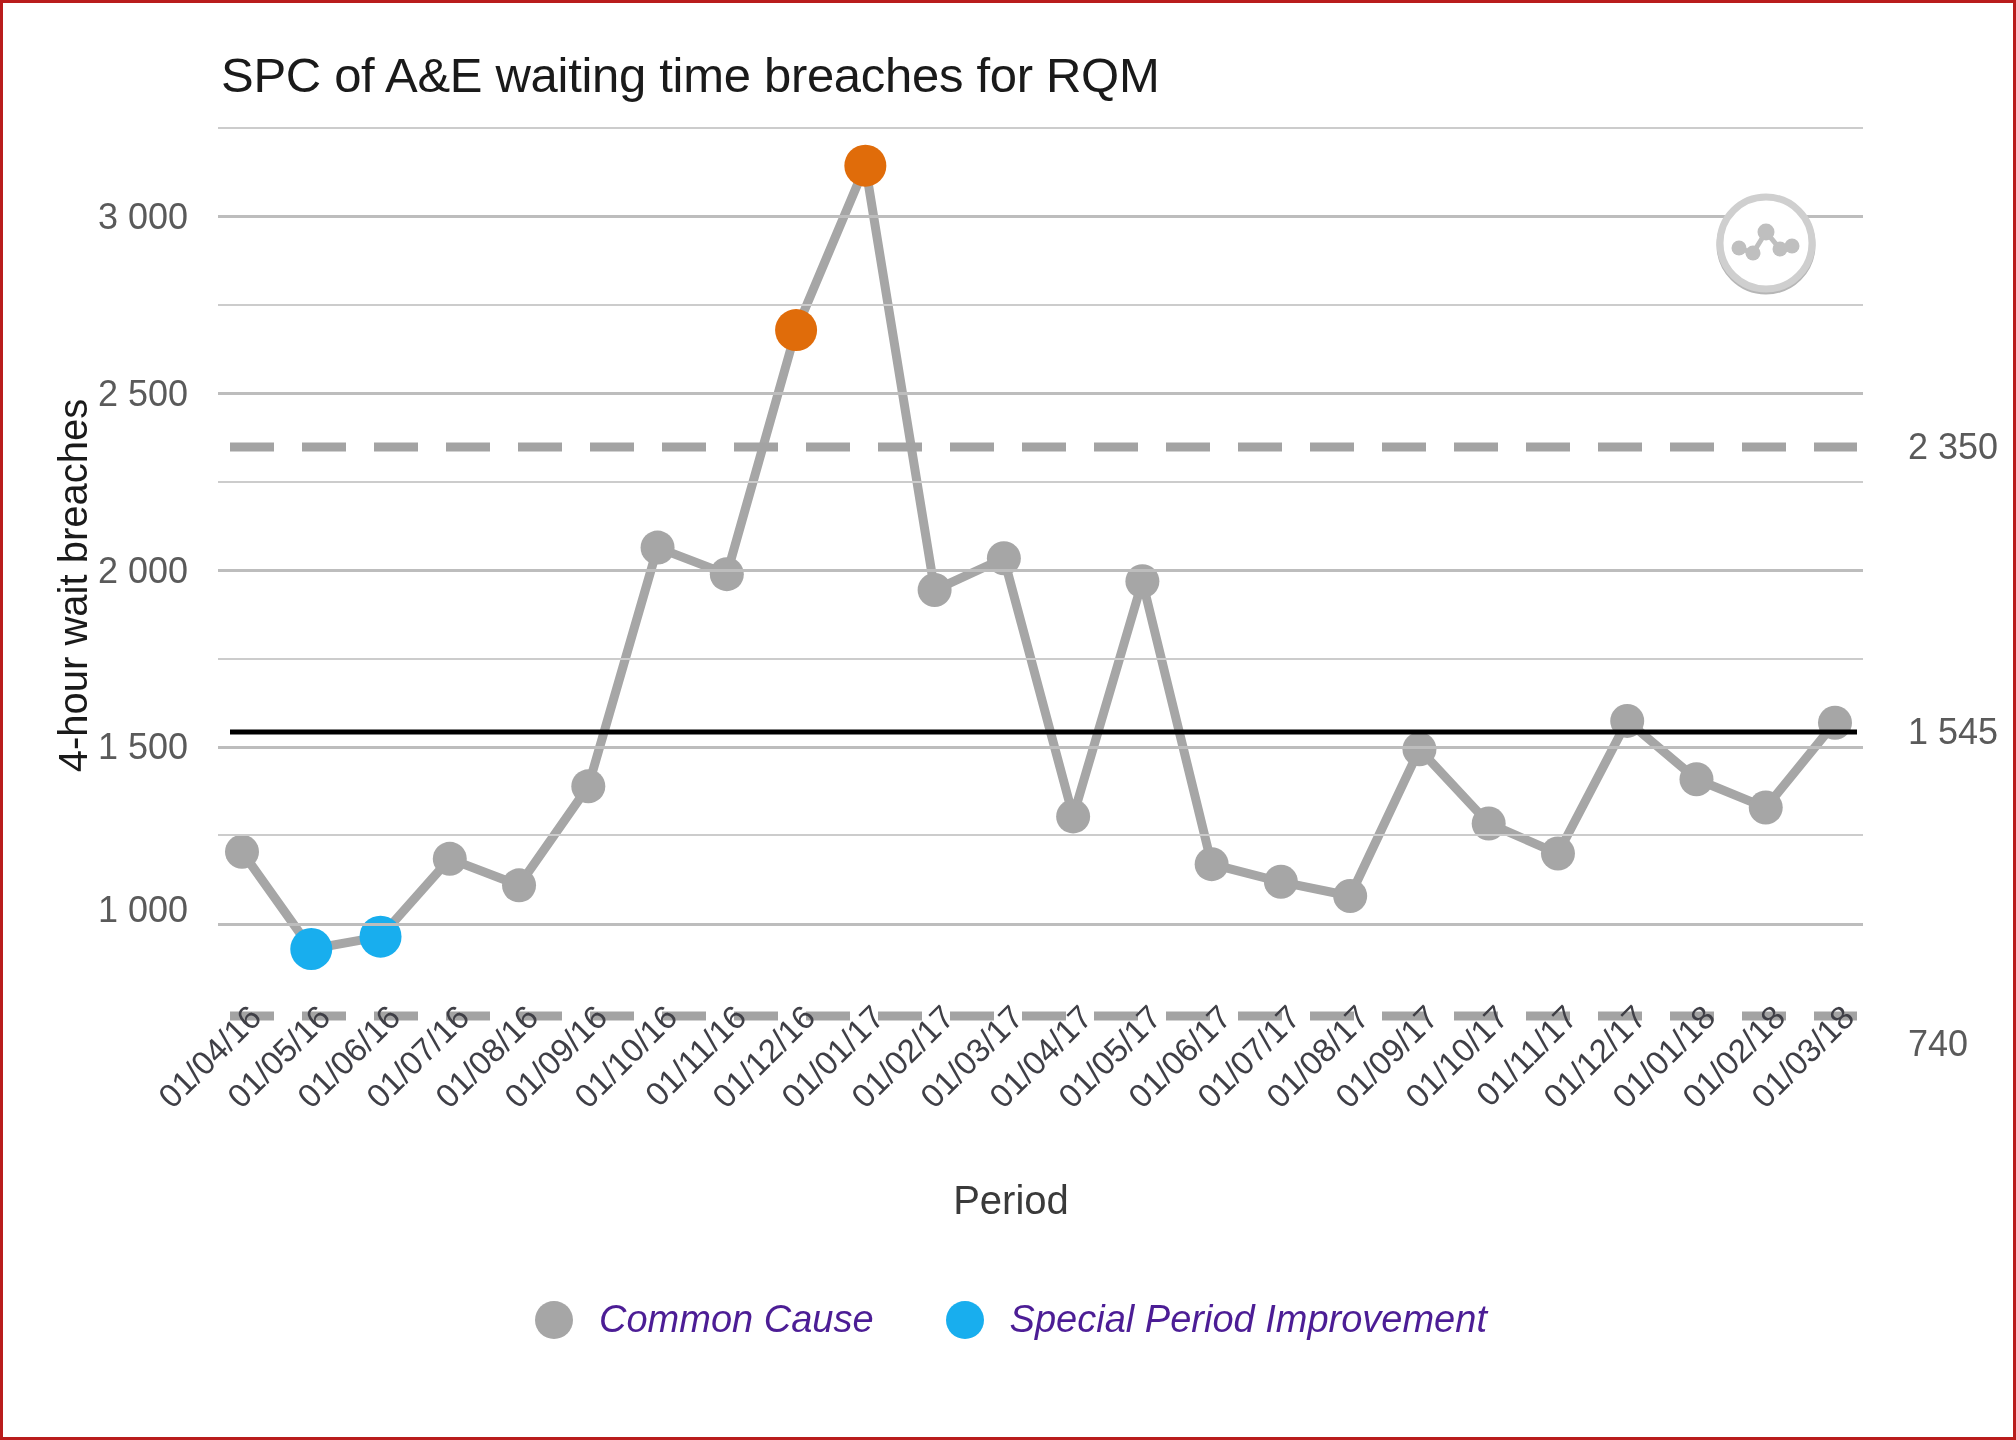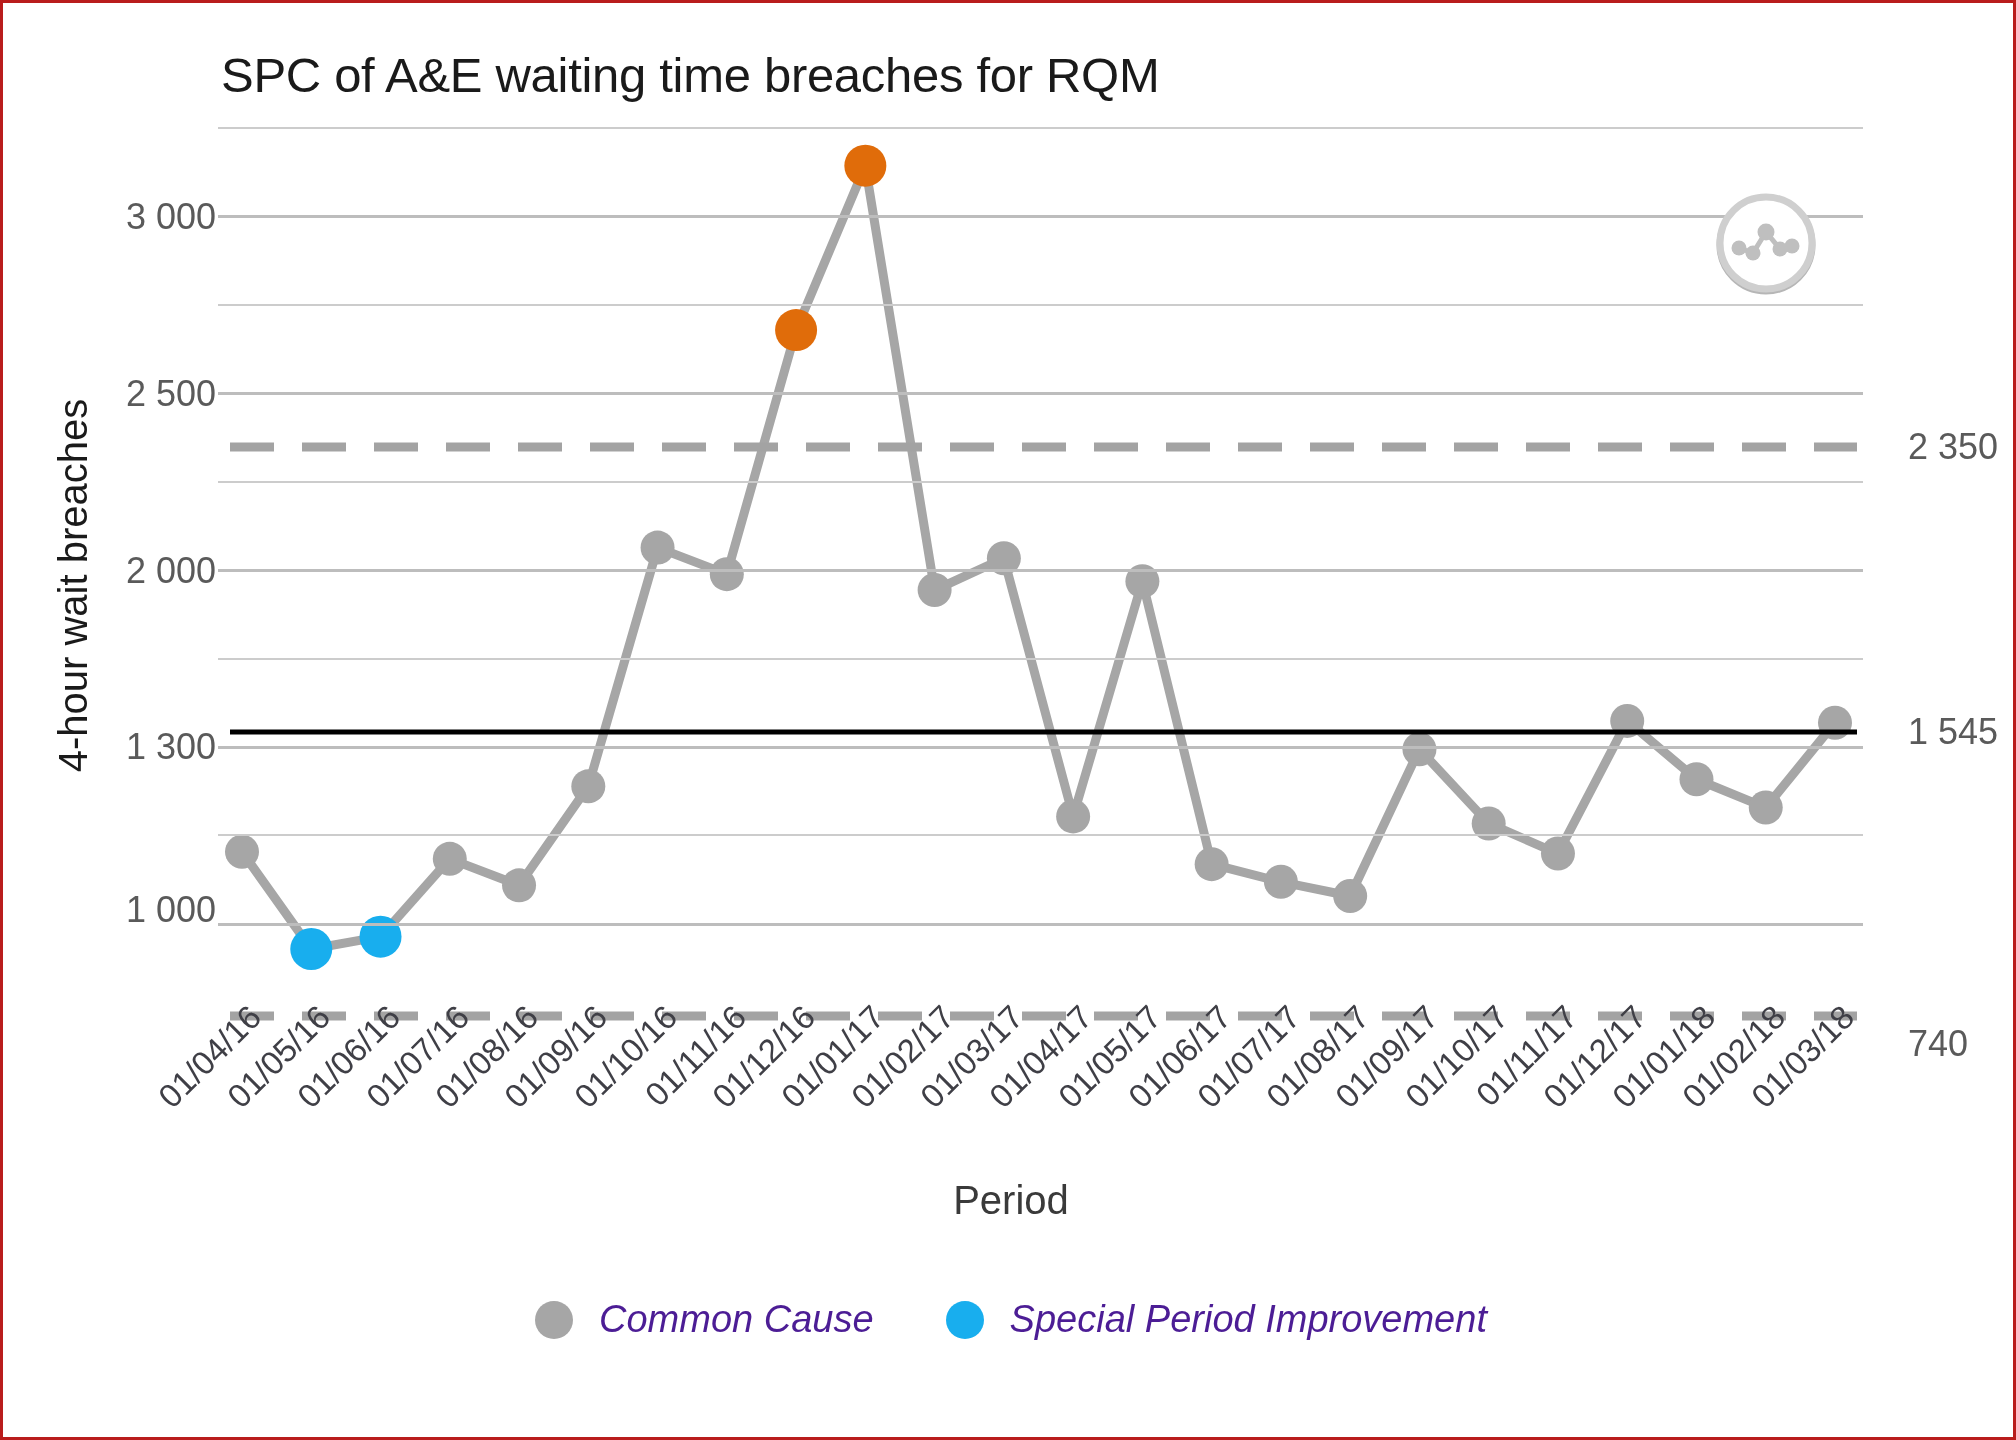--- a/index.html
+++ b/index.html
@@ -73,21 +73,20 @@
   }
   #y-labels .lab {
     position: absolute;
     left: -215px;
     width: 185px;
     text-align: right;
     font-size: 36px;
     color: #5a5a5a;
     transform: translateY(-50%);
     white-space: nowrap;
-    margin-left: 28px;
   }
   
   .limit-line {
     position: absolute;
     left: 12px;
     right: 6px;
     height: 9px;
     background: repeating-linear-gradient(to right,
        #a3a3a3 0px, #a3a3a3 44px, rgba(255,255,255,0) 44px, rgba(255,255,255,0) 72px);
     transform: translateY(-50%);
@@ -182,21 +181,21 @@
         <div class="gridline" style="top: 532.524px; height: 2px; background: rgb(204, 204, 204);"></div>
         <div class="gridline" style="top: 444.11px;"></div>
         <div class="gridline" style="top: 355.695px; height: 2px; background: rgb(204, 204, 204);"></div>
         <div class="gridline" style="top: 267.28px;"></div>
         <div class="gridline" style="top: 178.866px; height: 2px; background: rgb(204, 204, 204);"></div>
         <div class="gridline" style="top: 90.4512px;"></div>
         <div class="gridline" style="top: 2.03659px; height: 2px; background: rgb(204, 204, 204);"></div>
       </div>
     <div id="y-labels">
         <div class="lab" style="top: 785px;">1 000</div>
-        <div class="lab" style="top: 622.439px;">1 300</div>
+        <div class="lab" style="top: 622.439px;">1 500</div>
         <div class="lab" style="top: 445.61px;">2 000</div>
         <div class="lab" style="top: 268.78px;">2 500</div>
         <div class="lab" style="top: 91.9512px;">3 000</div>
       </div>
     <div id="ref-lines">
         <div class="limit-line" style="top: 321.829px;"></div>
         <div class="mean-line" style="top: 606.524px;"></div>
         <div class="limit-line" style="top: 891.22px;"></div>
       </div>
     <svg id="series-svg" width="1645" height="870" viewBox="0 0 1645 870" preserveAspectRatio="none">

